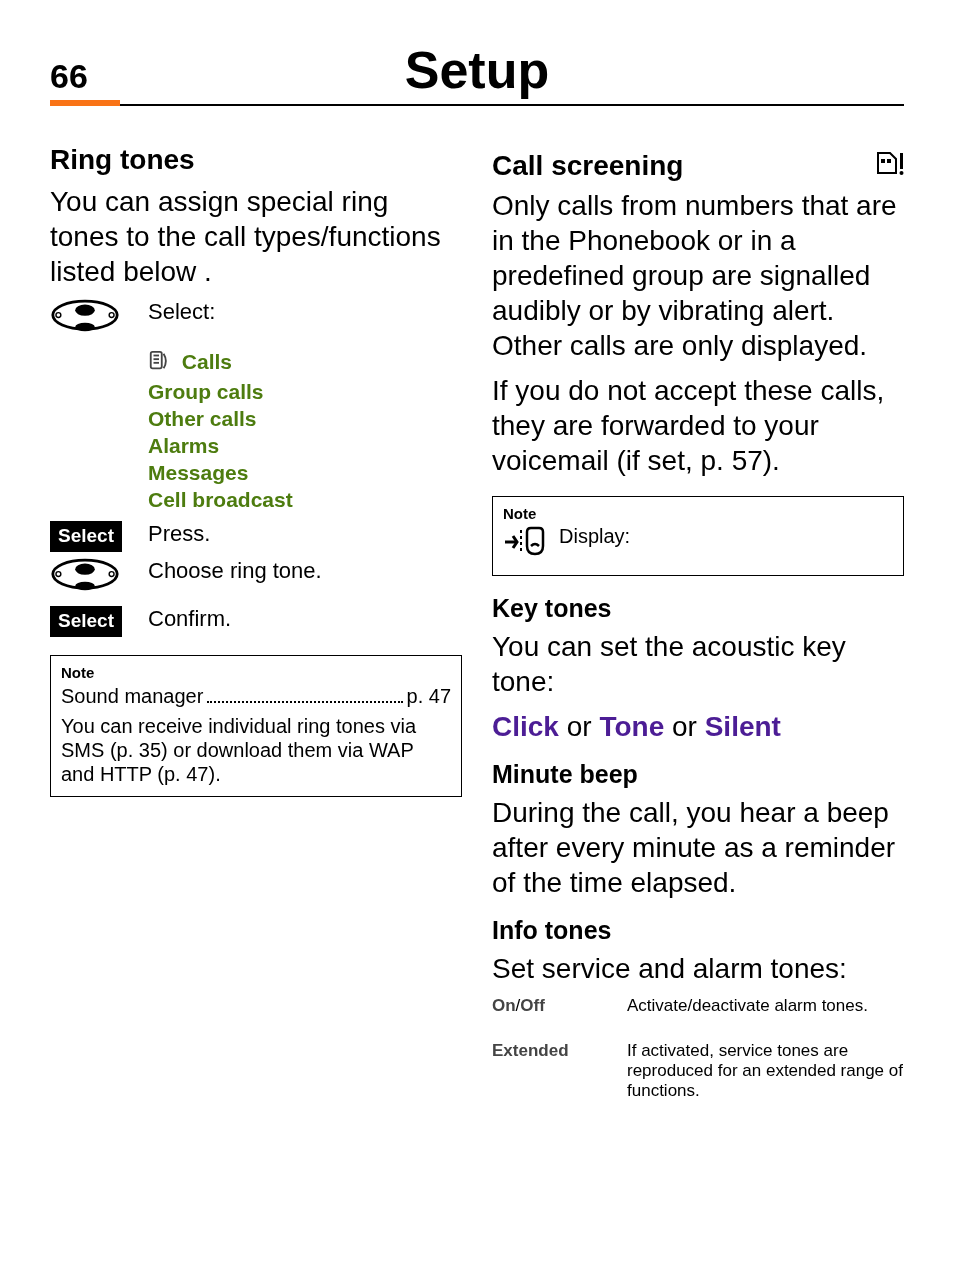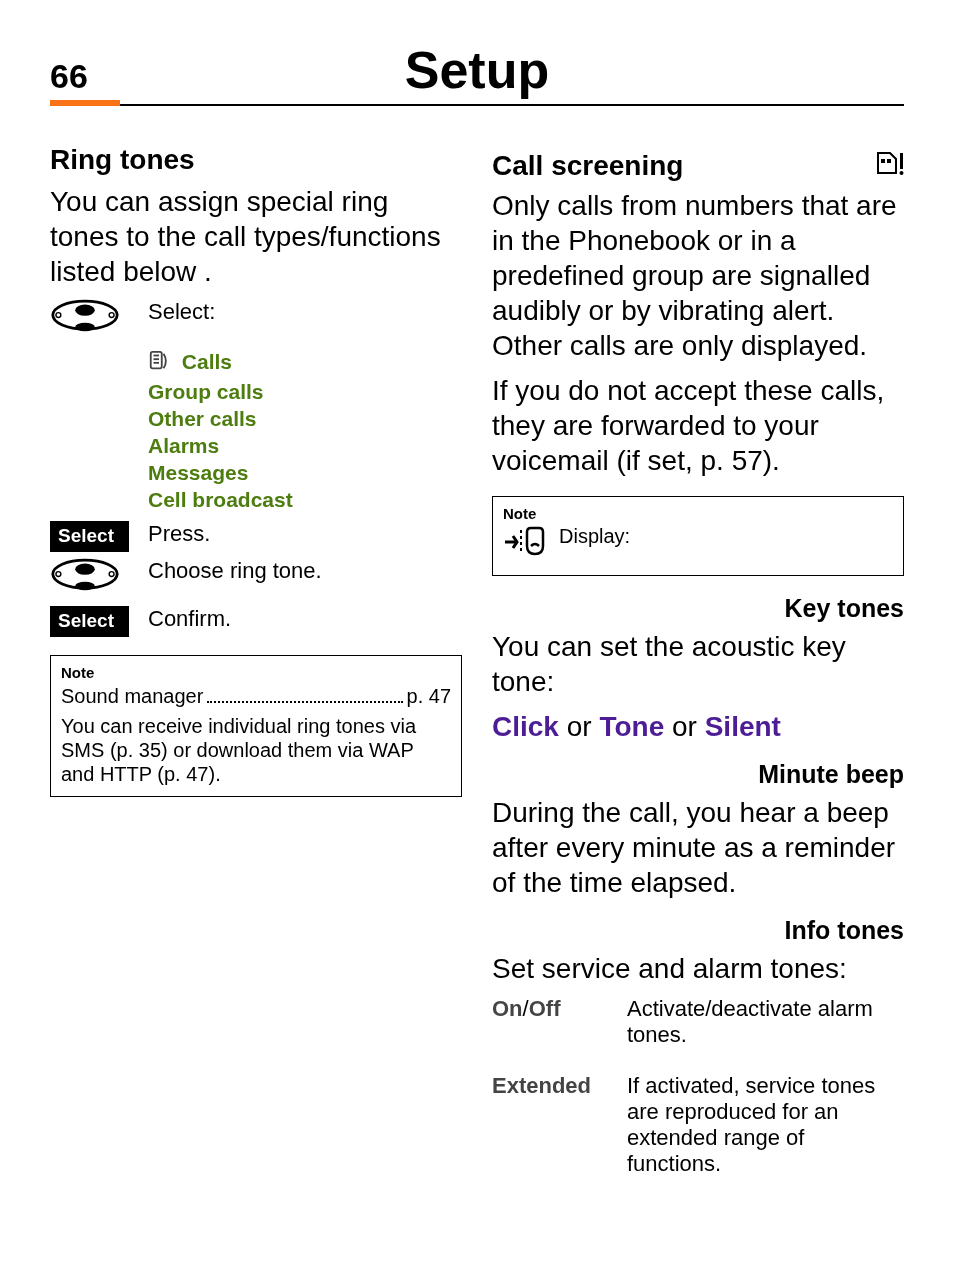--- a/index.html
+++ b/index.html
@@ -43,21 +43,20 @@
   }
   h2 {
     font-size: 28px;
     font-weight: 700;
     margin: 10px 0 8px 0;
   }
   h3 {
     font-size: 25px;
     font-weight: 700;
     margin: 16px 0 6px 0;
-    text-align: right;
   }
   .h3row {
     display: flex;
     align-items: center;
     justify-content: space-between;
     margin: 16px 0 6px 0;
   }
   .h3row h3 { margin: 0; }
   p, .body {
     font-size: 28px;
@@ -78,21 +77,21 @@
     align-items: flex-start;
   }
   .steptext { font-size: 22px; }
   .menuoption { color:#4d7c0f; font-weight:700; font-size:21px; margin: 3px 0; }
   .softkey {
     display: inline-block;
     background: #000;
     color: #fff;
     font-weight: 700;
     font-size: 19px;
-    padding: 4px 15px 5px 8px;
+    padding: 4px 8px 5px 8px;
   }
   .notebox {
     border: 1.5px solid #000;
     padding: 8px 10px 10px 10px;
     margin: 18px 0;
     font-size: 20px;
   }
   .notebox .note-title {
     font-weight: 700;
     font-size: 15px;
@@ -114,21 +113,21 @@
     display: grid;
     grid-template-columns: 56px 1fr;
     column-gap: 0;
     align-items: start;
   }
   .kvtable {
     display: grid;
     grid-template-columns: 110px 1fr;
     column-gap: 14px;
     row-gap: 12px;
-    font-size: 22px;
+    font-size: 17px;
     gap: 25px;
   }
   .kvtable .k { color:#444; font-weight:700; }
   .inline-grey { color:#4c1d95; font-weight:700; }
   .rockersvg { width: 70px; height: 42px; }
 </style>
 </head>
 <body>
 
 <div class="header">

